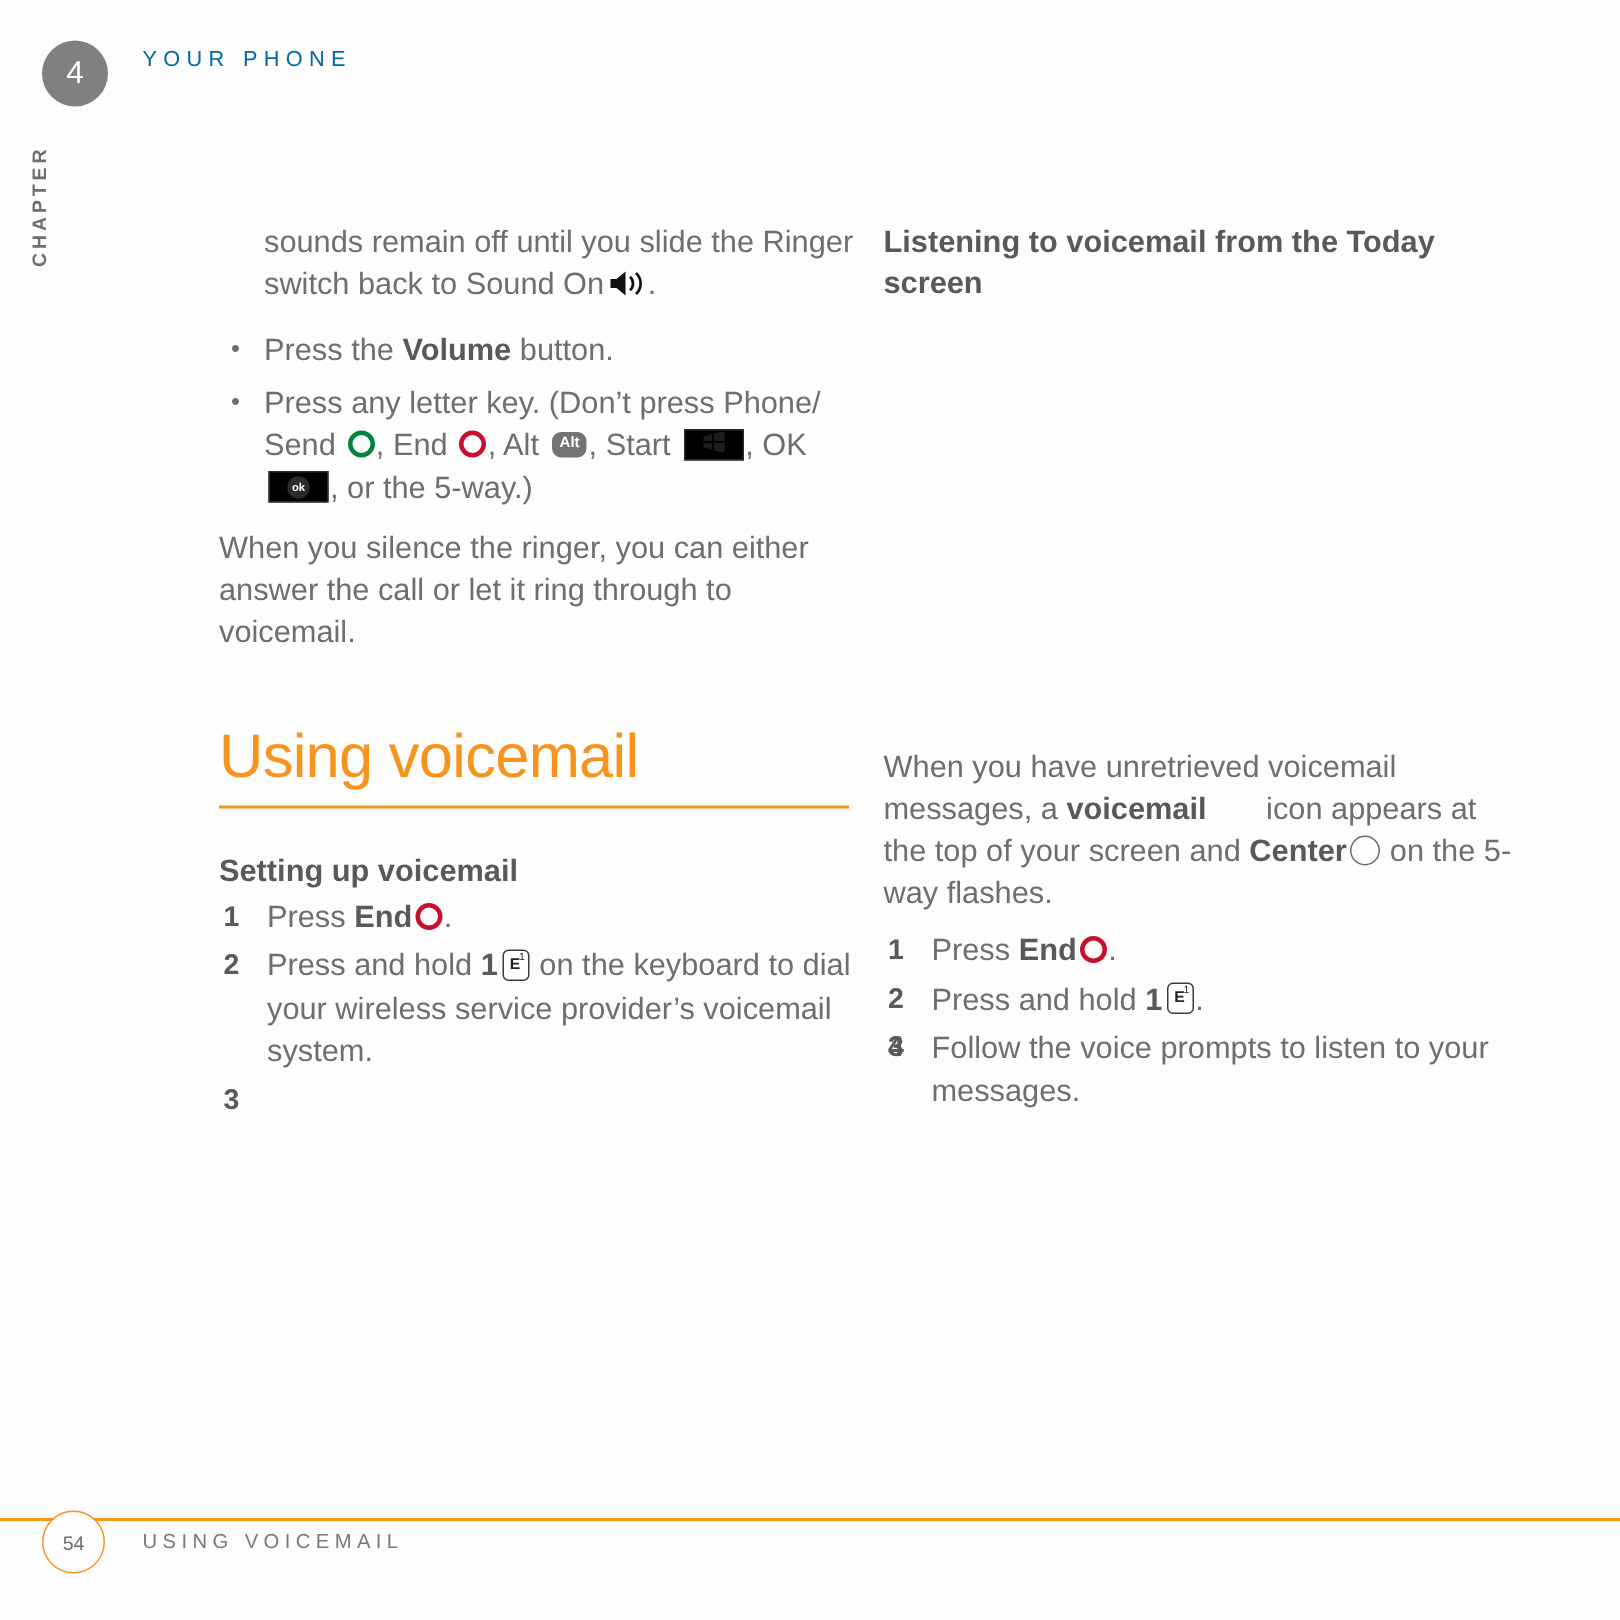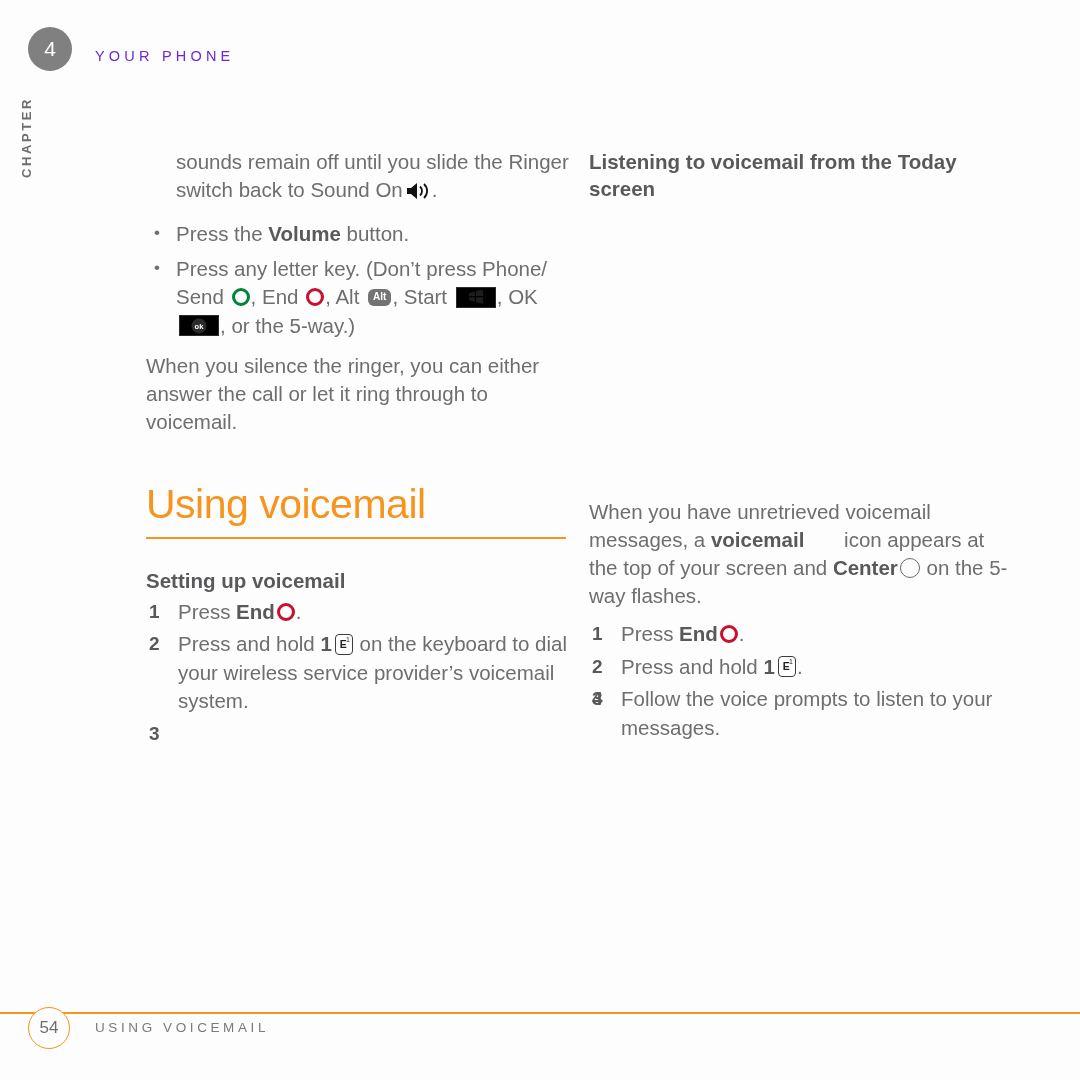--- a/index.html
+++ b/index.html
@@ -33,24 +33,24 @@
     color: #ffffff;
     font-size: 21px;
     display: flex;
     align-items: center;
     justify-content: center;
     font-weight: 400;
   }
   .header-title {
     position: absolute;
     left: 95px;
-    top: 48px;
+    top: 32px;
     font-size: 14.5px;
     letter-spacing: 4.2px;
-    color: #6d28d9;
+    color: #0369a1;
     font-weight: 400;
   }
   .chapter-vert {
     position: absolute;
     left: -19px;
     top: 130px;
     width: 90px;
     transform: rotate(-90deg);
     transform-origin: center center;
     text-align: center;
@@ -267,21 +267,21 @@
     position: absolute;
     left: 28px;
     top: 1007px;
     width: 42px;
     height: 42px;
     border-radius: 50%;
     background: #fdfdfd;
     border: 1.8px solid #f7941e;
     box-sizing: border-box;
     color: #6e6e6e;
-    font-size: 17px;
+    font-size: 13px;
     display: flex;
     align-items: center;
     justify-content: center;
   }
   .footer-title {
     position: absolute;
     left: 95px;
     top: 1020px;
     font-size: 13.5px;
     letter-spacing: 3.6px;

